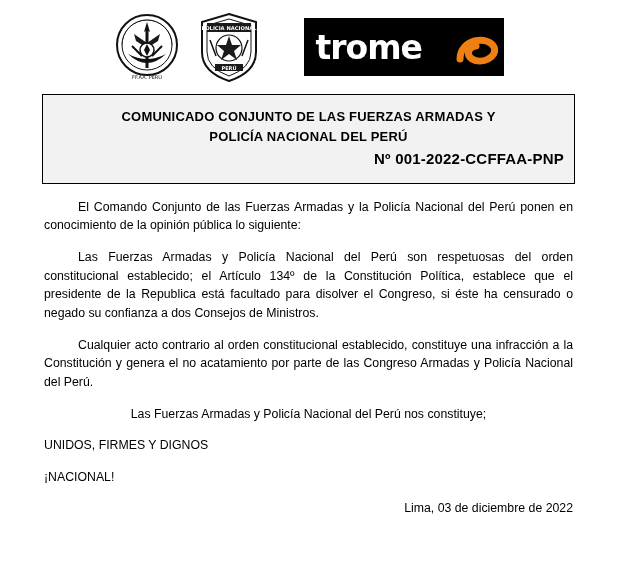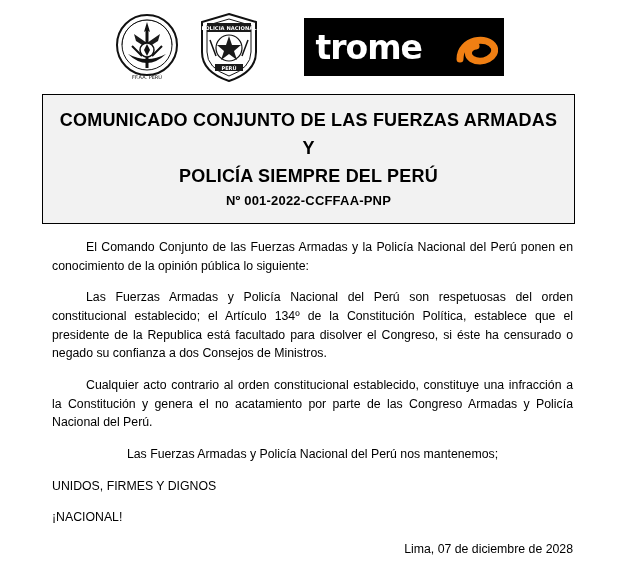--- a/index.html
+++ b/index.html
@@ -69,38 +69,39 @@
 
   
   .title-box {
     margin: 6px 42px 0 42px;
     border: 1px solid #000000;
     background: #f2f2f2;
     padding: 12px 10px 12px 10px;
     text-align: center;
   }
   .title-line {
-    font-size: 18px;
+    font-size: 13px;
     font-weight: bold;
     letter-spacing: 0.2px;
     line-height: 1.55;
   }
   .title-line.small {
-    font-size: 13px;
+    font-size: 15px;
+    text-align: right;
   }
 
   
   .body {
     margin: 14px 44px 0 44px;
     font-size: 12.3px;
     line-height: 1.52;
     text-align: justify;
   }
   .body p {
-    margin: 0 0 13px 8px;
+    margin: 0 0 13px 0;
   }
   .body p.indent {
     text-indent: 34px;
   }
   .mantenemos {
     text-align: center;
     margin: 6px 0 14px 0;
   }
   .slogan {
     text-align: left;
@@ -153,29 +154,29 @@
     <div class="brand">
       <span class="brand-text">trome</span>
       <svg class="brand-swoosh" viewBox="0 0 44 44" xmlns="http://www.w3.org/2000/svg">
         <path d="M6 34 C6 14, 34 10, 40 22 C44 32, 28 40, 18 34 C12 30, 14 22, 22 21" fill="none" stroke="#f07f13" stroke-width="7" stroke-linecap="round"></path>
       </svg>
     </div>
   </div>
 
   <div class="title-box">
     <div class="title-line">COMUNICADO CONJUNTO DE LAS FUERZAS ARMADAS Y</div>
-    <div class="title-line">POLICÍA SIEMPRE DEL PERÚ</div>
+    <div class="title-line">POLICÍA NACIONAL DEL PERÚ</div>
     <div class="title-line small">Nº 001-2022-CCFFAA-PNP</div>
   </div>
 
   <div class="body">
     <p class="indent">El Comando Conjunto de las Fuerzas Armadas y la Policía Nacional del Perú ponen en conocimiento de la opinión pública lo siguiente:</p>
     <p class="indent">Las Fuerzas Armadas y Policía Nacional del Perú son respetuosas del orden constitucional establecido; el Artículo 134º de la Constitución Política, establece que el presidente de la Republica está facultado para disolver el Congreso, si éste ha censurado o negado su confianza a dos Consejos de Ministros.</p>
     <p class="indent">Cualquier acto contrario al orden constitucional establecido, constituye una infracción a la Constitución y genera el no acatamiento por parte de las Congreso Armadas y Policía Nacional del Perú.</p>
 
-    <p class="mantenemos">Las Fuerzas Armadas y Policía Nacional del Perú nos mantenemos;</p>
+    <p class="mantenemos">Las Fuerzas Armadas y Policía Nacional del Perú nos constituye;</p>
     <p class="slogan">UNIDOS, FIRMES Y DIGNOS</p>
     <p class="slogan">¡NACIONAL!</p>
 
-    <p class="date">Lima, 07 de diciembre de 2028</p>
+    <p class="date">Lima, 03 de diciembre de 2022</p>
   </div>
 
 </div>
 
 </body></html>

